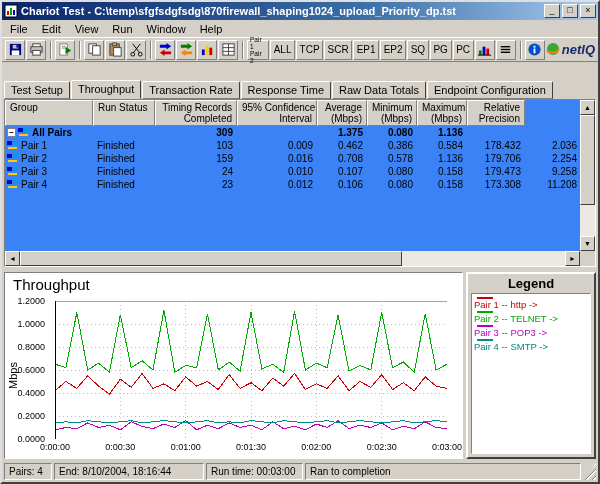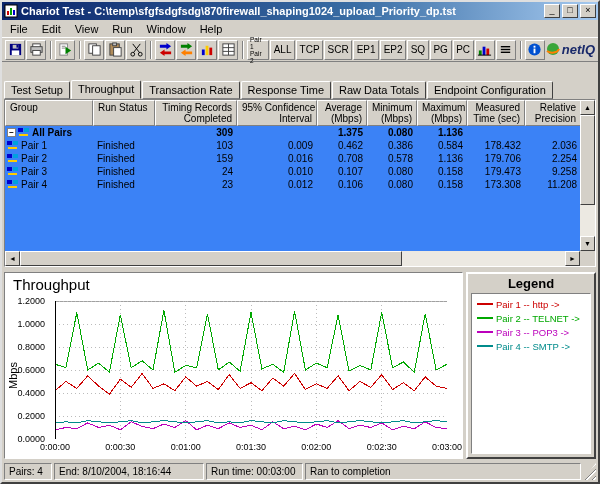--- a/index.html
+++ b/index.html
@@ -62,21 +62,21 @@
   .chartbox { flex:1; background:#fff; border:1px solid; border-color:#808080 #fff #fff #808080; position:relative; overflow:hidden; }
   .chart-title { position:absolute; left:8px; top:3px; font-size:15px; color:#000; }
   .ylabel { position:absolute; left:2px; top:48px; height:110px; writing-mode:vertical-rl; transform:rotate(180deg); text-align:center; font-size:11px; }
   .plot-svg { position:absolute; left:50px; top:28px; }
   .ytick { position:absolute; width:44px; text-align:right; font-size:9px; padding-right:4px; }
   .xtick { position:absolute; width:50px; text-align:center; font-size:9px; }
   .xlabel { position:absolute; left:50px; width:392px; text-align:center; font-size:11px; }
   .legendbox { flex:0 0 130px; background:#d4d0c8; border:2px solid; border-color:#fff #404040 #404040 #fff; display:flex; flex-direction:column; }
   .legend-title { text-align:center; font-weight:bold; font-size:13px; padding:2px 0; }
   .legend-list { flex:1; background:#fff; margin:0 3px 3px 3px; border:1px solid; border-color:#808080 #fff #fff #808080; padding:3px 2px; overflow:hidden; }
-  .legend-item { display:flex; align-items:center; height:14px; font-size:9.5px; white-space:nowrap; }
+  .legend-item { display:flex; height:14px; font-size:9.5px; white-space:nowrap;flex-direction:column; }
   .legend-swatch { width:16px; height:0; border-top:2px solid #000; margin:0 3px; flex:0 0 auto; }
   
   .statusbar { flex:0 0 21px; display:flex; gap:2px; padding:2px; align-items:stretch; }
   .seg { border:1px solid; border-color:#808080 #fff #fff #808080; padding:1px 4px; font-size:10px; display:flex; align-items:center; white-space:nowrap; overflow:hidden; }
   .grip { width:13px; flex:0 0 auto; background:repeating-linear-gradient(135deg,#d4d0c8 0 3px,#808080 3px 4px,#fff 4px 5px); clip-path:polygon(100% 0,100% 100%,0 100%); }
 </style>
 </head>
 <body>
 
 <div class="window">
@@ -283,24 +283,20 @@
               <div>Average</div>
               <div>(Mbps)</div>
             </div>
             <div class="th num">
               <div>Minimum</div>
               <div>(Mbps)</div>
             </div>
             <div class="th num">
               <div>Maximum</div>
               <div>(Mbps)</div>
-            </div>
-            <div class="th num">
-              <div>Measured</div>
-              <div>Time (sec)</div>
             </div>
             <div class="th num">
               <div>Relative</div>
               <div>Precision</div>
             </div>
           </div>
         <div>
             <div class="trow bold">
               <div class="td group">
                 <span class="expander">−</span>

